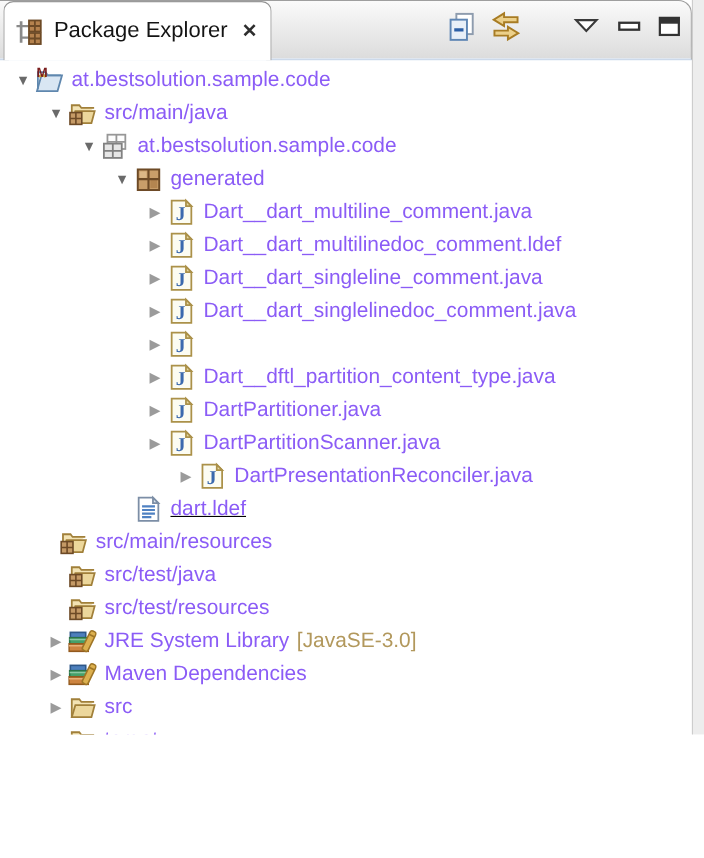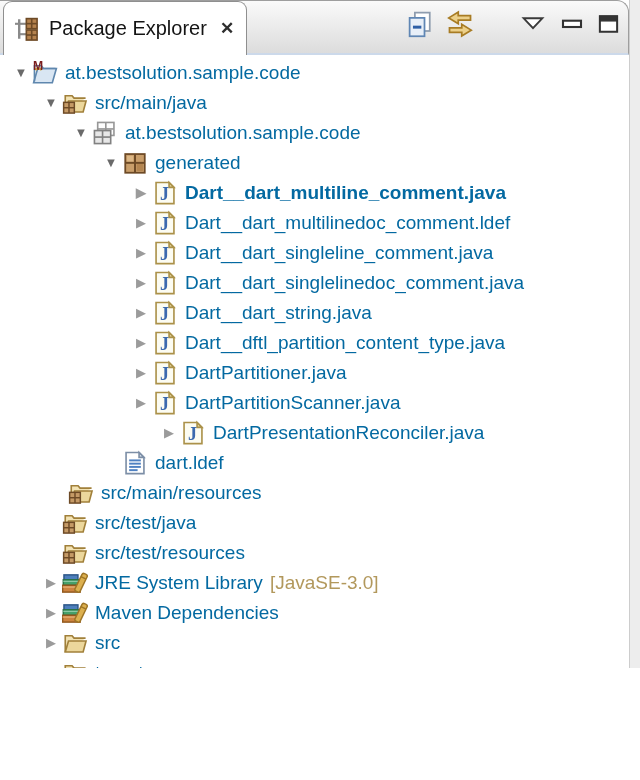--- a/index.html
+++ b/index.html
@@ -26,21 +26,21 @@
   .tb-view-menu{width:24px;margin-right:15px;}
   .tb-minimize{width:24px;margin-right:13px;}
   .tb-maximize{width:23px;}
   
   .tree{position:absolute;top:55px;left:0;right:0;bottom:0;background:#fff;padding-top:3px;}
   .row{height:30px;display:flex;align-items:center;cursor:default;}
   .expander{width:22px;flex:none;text-align:center;font-size:13px;line-height:30px;}
   .exp-expanded::before{content:"▼";color:var(--exp-open,#6a6a6a);}
   .exp-collapsed::before{content:"▶";color:var(--exp-closed,#9b9b9b);}
   .tree-icon{width:26px;height:26px;flex:none;margin-right:7px;}
-  .label{font-size:19px;color:#0369a1;white-space:nowrap;}
+  .label{font-size:19px;color:#8b5cf6;white-space:nowrap;}
   .decorator{font-size:19px;color:var(--decorator,#b2985c);margin-left:7px;white-space:nowrap;}
   .defs{position:absolute;width:0;height:0;overflow:hidden;}
 </style>
 </head>
 <body>
 
 <svg class="defs" xmlns="http://www.w3.org/2000/svg">
   <defs>
     <symbol id="i-package-explorer" viewBox="0 0 16 16">
       <line x1="3.2" y1="2" x2="3.2" y2="14" stroke="#8a8a8a" stroke-width="1.5"></line>
@@ -198,21 +198,21 @@
           </svg>
     <span class="label">at.bestsolution.sample.code</span>
   </div>
         <div class="row" style="padding-left: 100px;">
     <span class="expander exp-expanded"></span>
     <svg class="tree-icon">
             <use href="#i-package" xlink:href="#i-package"></use>
           </svg>
     <span class="label">generated</span>
   </div>
-        <div class="row" style="padding-left: 130px; font-weight: bold;">
+        <div class="row" style="padding-left: 130px;">
     <span class="expander exp-collapsed"></span>
     <svg class="tree-icon">
             <use href="#i-java-file" xlink:href="#i-java-file"></use>
           </svg>
     <span class="label">Dart__dart_multiline_comment.java</span>
   </div>
         <div class="row" style="padding-left: 130px;">
     <span class="expander exp-collapsed"></span>
     <svg class="tree-icon">
             <use href="#i-java-file" xlink:href="#i-java-file"></use>
@@ -231,21 +231,20 @@
     <svg class="tree-icon">
             <use href="#i-java-file" xlink:href="#i-java-file"></use>
           </svg>
     <span class="label">Dart__dart_singlelinedoc_comment.java</span>
   </div>
         <div class="row" style="padding-left: 130px;">
     <span class="expander exp-collapsed"></span>
     <svg class="tree-icon">
             <use href="#i-java-file" xlink:href="#i-java-file"></use>
           </svg>
-    <span class="label">Dart__dart_string.java</span>
   </div>
         <div class="row" style="padding-left: 130px;">
     <span class="expander exp-collapsed"></span>
     <svg class="tree-icon">
             <use href="#i-java-file" xlink:href="#i-java-file"></use>
           </svg>
     <span class="label">Dart__dftl_partition_content_type.java</span>
   </div>
         <div class="row" style="padding-left: 130px;">
     <span class="expander exp-collapsed"></span>
@@ -261,28 +260,28 @@
           </svg>
     <span class="label">DartPartitionScanner.java</span>
   </div>
         <div class="row" style="padding-left: 130px; margin-left: 28px;">
     <span class="expander exp-collapsed"></span>
     <svg class="tree-icon">
             <use href="#i-java-file" xlink:href="#i-java-file"></use>
           </svg>
     <span class="label">DartPresentationReconciler.java</span>
   </div>
-        <div class="row" style="padding-left: 100px;">
+        <div class="row" style="padding-left: 100px; text-decoration: underline;">
     <span class="expander"></span>
     <svg class="tree-icon">
             <use href="#i-text-file" xlink:href="#i-text-file"></use>
           </svg>
     <span class="label">dart.ldef</span>
   </div>
-        <div class="row" style="padding-left: 46px;">
+        <div class="row" style="padding-left: 32px;">
     <span class="expander"></span>
     <svg class="tree-icon">
             <use href="#i-source-folder" xlink:href="#i-source-folder"></use>
           </svg>
     <span class="label">src/main/resources</span>
   </div>
         <div class="row" style="padding-left: 40px;">
     <span class="expander"></span>
     <svg class="tree-icon">
             <use href="#i-source-folder" xlink:href="#i-source-folder"></use>

